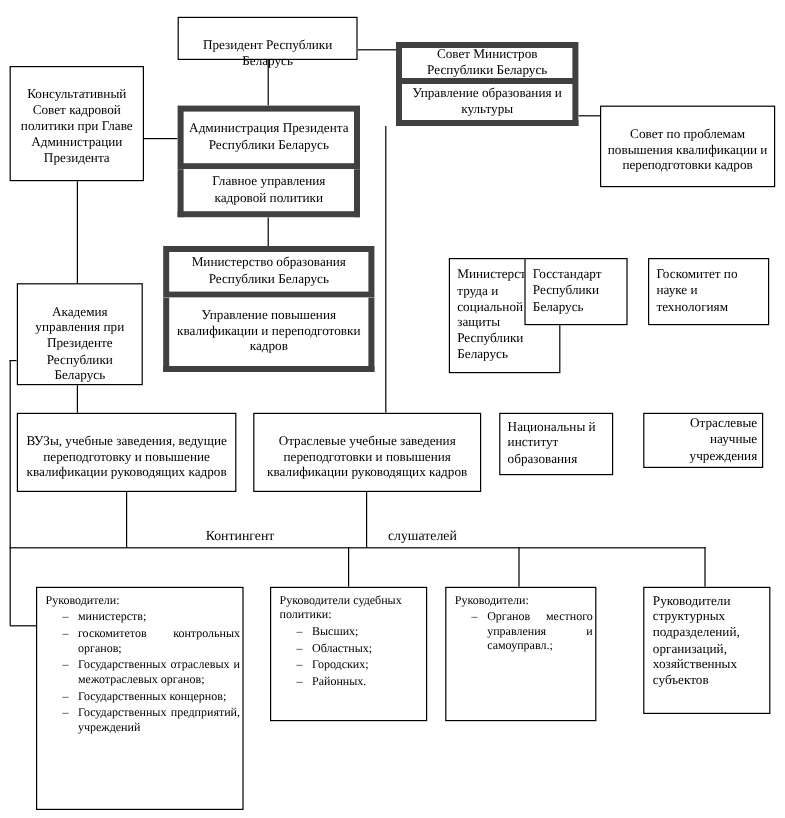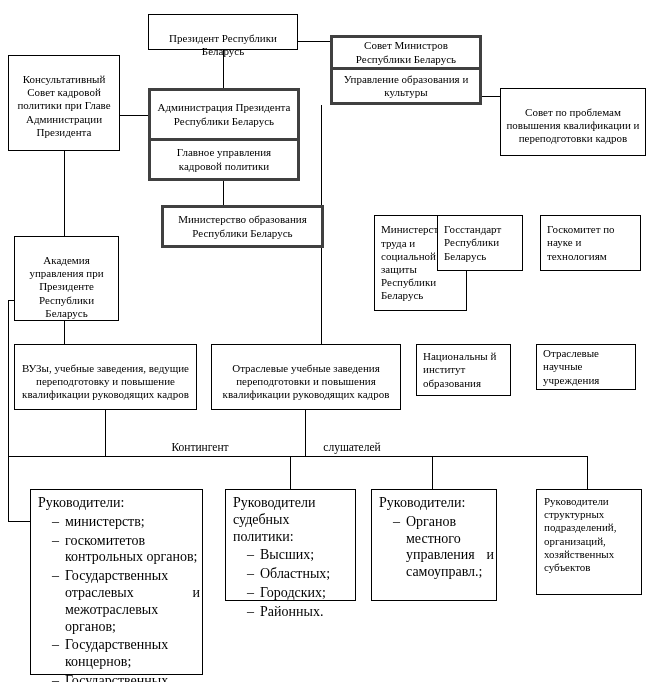--- a/index.html
+++ b/index.html
@@ -4,23 +4,23 @@
 <style>
   * { margin:0; padding:0; box-sizing:border-box; }
   html,body { background:#ffffff; }
   body { font-family:"Liberation Serif", serif; color:#000; }
   .canvas { position:relative; width:654px; height:682px; background:#fff; overflow:hidden; }
   .line { position:absolute; background:#000; }
   .box { position:absolute; border:1px solid #000; background:#fff; font-size:11px; line-height:1.2; }
   .flex-c { display:flex; justify-content:center; text-align:center; padding:17px 3px; }
   .flex-l { display:flex; align-items:center; justify-content:flex-start; text-align:left; padding:2px 4px 2px 6px; }
   .stack { position:absolute; }
-  .cell { border:3px solid #404040; background:#fff; display:flex; align-items:center; justify-content:center; text-align:center; font-size:11px; line-height:1.2; padding:2px 3px; }
+  .cell { border:5px solid #404040; background:#fff; display:flex; align-items:center; justify-content:center; text-align:center; font-size:11px; line-height:1.2; padding:2px 3px; }
   .cell.second { border-top:none; }
-  .list-box { padding:5px 2px 2px 7px; font-size:14px; line-height:1.2;font-family:Liberation Serif, serif; }
+  .list-box { padding:5px 2px 2px 7px; font-size:10px; line-height:1.2;font-family:Liberation Serif, serif; }
   .lt { margin-bottom:2px; }
   ul.dash { list-style:none; margin:1px 0 0 14px; padding:0; }
   ul.dash li { position:relative; padding-left:13px; margin-bottom:2px; }
   ul.dash li::before { content:"\2013"; position:absolute; left:0; top:0; }
   .just li { text-align:justify; }
   .label { position:absolute; font-size:11.5px; text-align:center; }
   .top-left { align-items:flex-start; justify-content:flex-start; text-align:left; padding:5px 4px 12px 7px; }
 </style>
 </head>
 <body>
@@ -68,23 +68,26 @@
     </div>
     <div class="cell second" style="height:40px;">
       <span>Главное управления кадровой политики</span>
     </div>
   </div>
 
   <div class="box flex-c" style="left:500px;top:88px;width:146px;height:68px;">
     <span>Совет по проблемам повышения квалификации и переподготовки кадров</span>
   </div>
 
-  <div class="stack" style="left:161px;top:205px;width:163px;border-radius:23px;">
+  <div class="stack" style="left:136px;top:205px;width:176px;border-radius:23px;">
     <div class="cell" style="height:43px;">
       <span>Министерство образования Республики Беларусь</span>
+    </div>
+    <div class="cell second" style="height:62px;">
+      <span>Управление повышения квалификации и переподготовки кадров</span>
     </div>
   </div>
 
   <div class="box flex-l" style="left:330px;top:215px;width:93px;height:96px;margin-left:44px;">
     <span>Министерство труда и социальной защиты Республики Беларусь</span>
   </div>
 
   <div class="box flex-l" style="left:437px;top:215px;width:86px;height:56px;">
     <span>Госстандарт Республики Беларусь</span>
   </div>
@@ -102,21 +105,21 @@
   </div>
 
   <div class="box flex-c" style="left:211px;top:344px;width:190px;height:66px;">
     <span>Отраслевые учебные заведения переподготовки и повышения квалификации руководящих кадров</span>
   </div>
 
   <div class="box flex-l" style="left:416px;top:344px;width:95px;height:52px;">
     <span>Национальны й институт образования</span>
   </div>
 
-  <div class="box flex-l" style="left:536px;top:344px;width:100px;height:46px;">
+  <div class="box flex-l" style="left:536px;top:344px;width:100px;height:46px;text-align:right;">
     <span>Отраслевые научные учреждения</span>
   </div>
 
   <div class="label" style="left:160px;top:441px;width:80px;">Контингент</div>
   <div class="label" style="left:312px;top:441px;width:80px;">слушателей</div>
 
   <div class="box list-box" style="left:30px;top:489px;width:173px;height:186px;">
     <div class="lt">Руководители:</div>
     <ul class="dash just">
       <li>министерств;</li>

